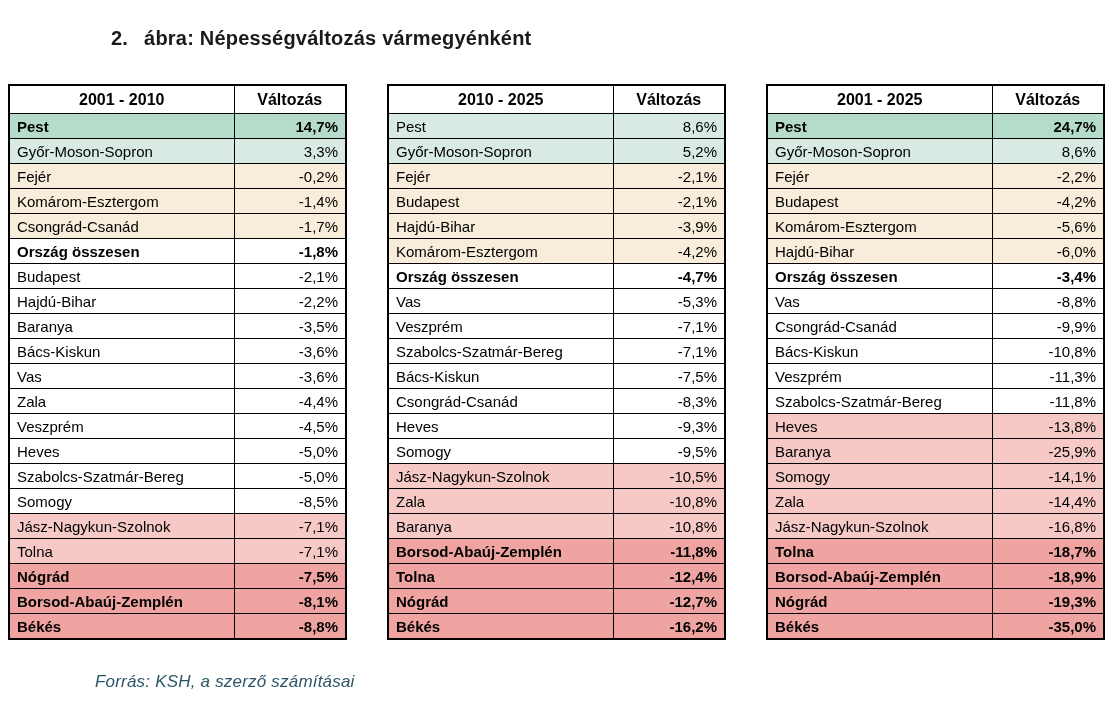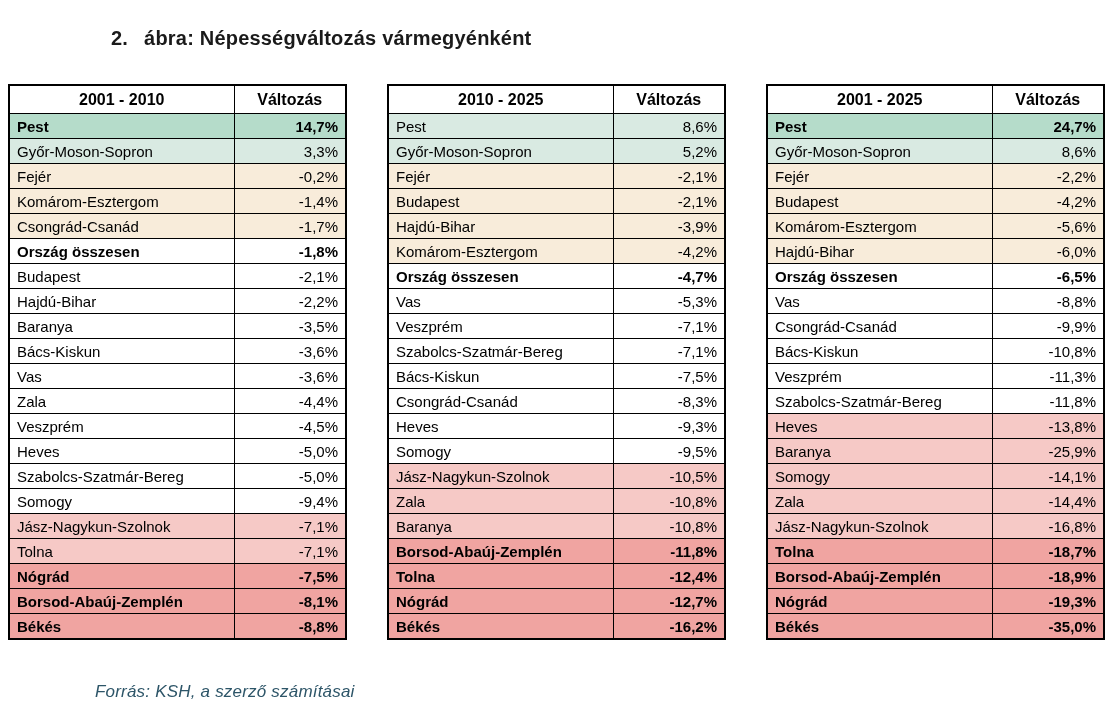--- a/index.html
+++ b/index.html
@@ -61,21 +61,21 @@
     height: 24px;
     padding: 0 7px;
   }
   table.county-table col.col-name  { width: 225px; }
   table.county-table col.col-value { width: 112px; }
   td.name  { text-align: left; }
   td.value { text-align: right; }
   tr.bold td { font-weight: bold; }
   .footer {
     margin: 0;
-    padding: 42px 0 0 95px;
+    padding: 32px 0 0 95px;
     font-size: 17px;
     font-style: italic;
     color: #2d5568;
     letter-spacing: 0.2px;
   }
 </style>
 </head>
 <body>
 
 <div class="page">
@@ -153,21 +153,21 @@
           <tr style="background-color: rgb(255, 255, 255);">
             <td class="name">Heves</td>
             <td class="value">-5,0%</td>
           </tr>
           <tr style="background-color: rgb(255, 255, 255);">
             <td class="name">Szabolcs-Szatmár-Bereg</td>
             <td class="value">-5,0%</td>
           </tr>
           <tr style="background-color: rgb(255, 255, 255);">
             <td class="name">Somogy</td>
-            <td class="value">-9,4%</td>
+            <td class="value">-8,5%</td>
           </tr>
           <tr style="background-color: rgb(246, 201, 198);">
             <td class="name">Jász-Nagykun-Szolnok</td>
             <td class="value">-7,1%</td>
           </tr>
           <tr style="background-color: rgb(246, 201, 198);">
             <td class="name">Tolna</td>
             <td class="value">-7,1%</td>
           </tr>
           <tr class="bold" style="background-color: rgb(240, 164, 161);">
@@ -315,21 +315,21 @@
           <tr style="background-color: rgb(248, 236, 218);">
             <td class="name">Komárom-Esztergom</td>
             <td class="value">-5,6%</td>
           </tr>
           <tr style="background-color: rgb(248, 236, 218);">
             <td class="name">Hajdú-Bihar</td>
             <td class="value">-6,0%</td>
           </tr>
           <tr class="bold" style="background-color: rgb(255, 255, 255);">
             <td class="name">Ország összesen</td>
-            <td class="value">-6,5%</td>
+            <td class="value">-3,4%</td>
           </tr>
           <tr style="background-color: rgb(255, 255, 255);">
             <td class="name">Vas</td>
             <td class="value">-8,8%</td>
           </tr>
           <tr style="background-color: rgb(255, 255, 255);">
             <td class="name">Csongrád-Csanád</td>
             <td class="value">-9,9%</td>
           </tr>
           <tr style="background-color: rgb(255, 255, 255);">

